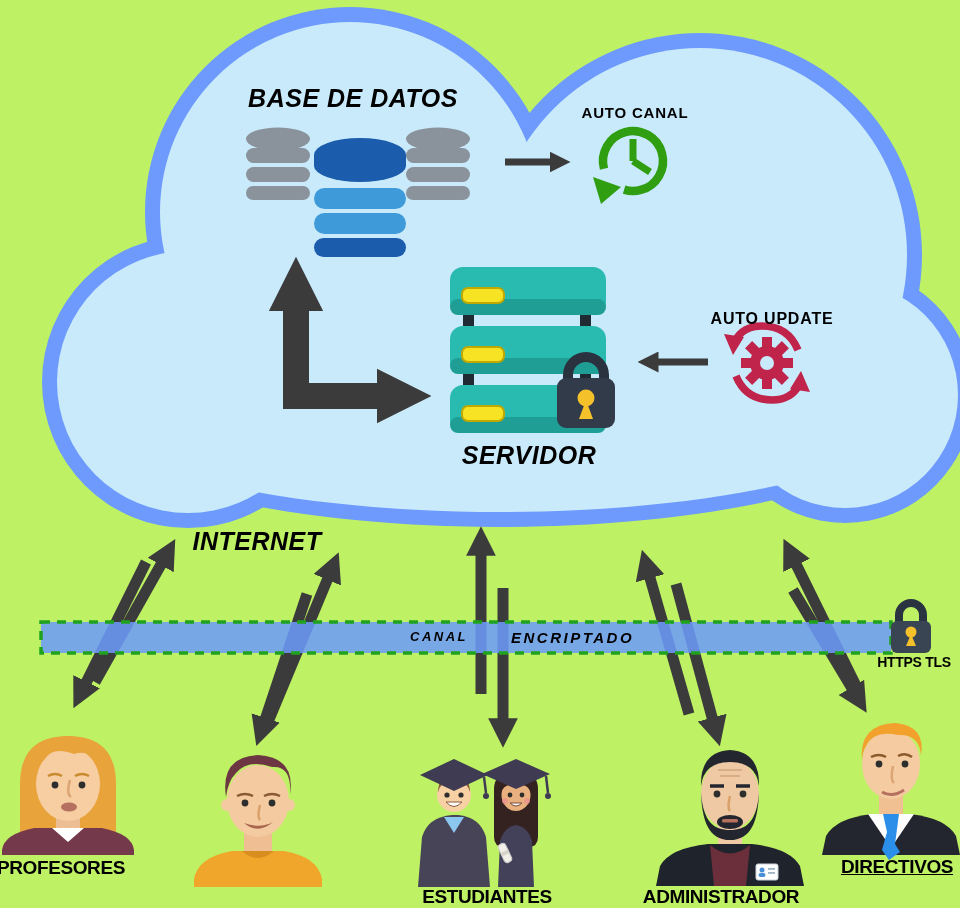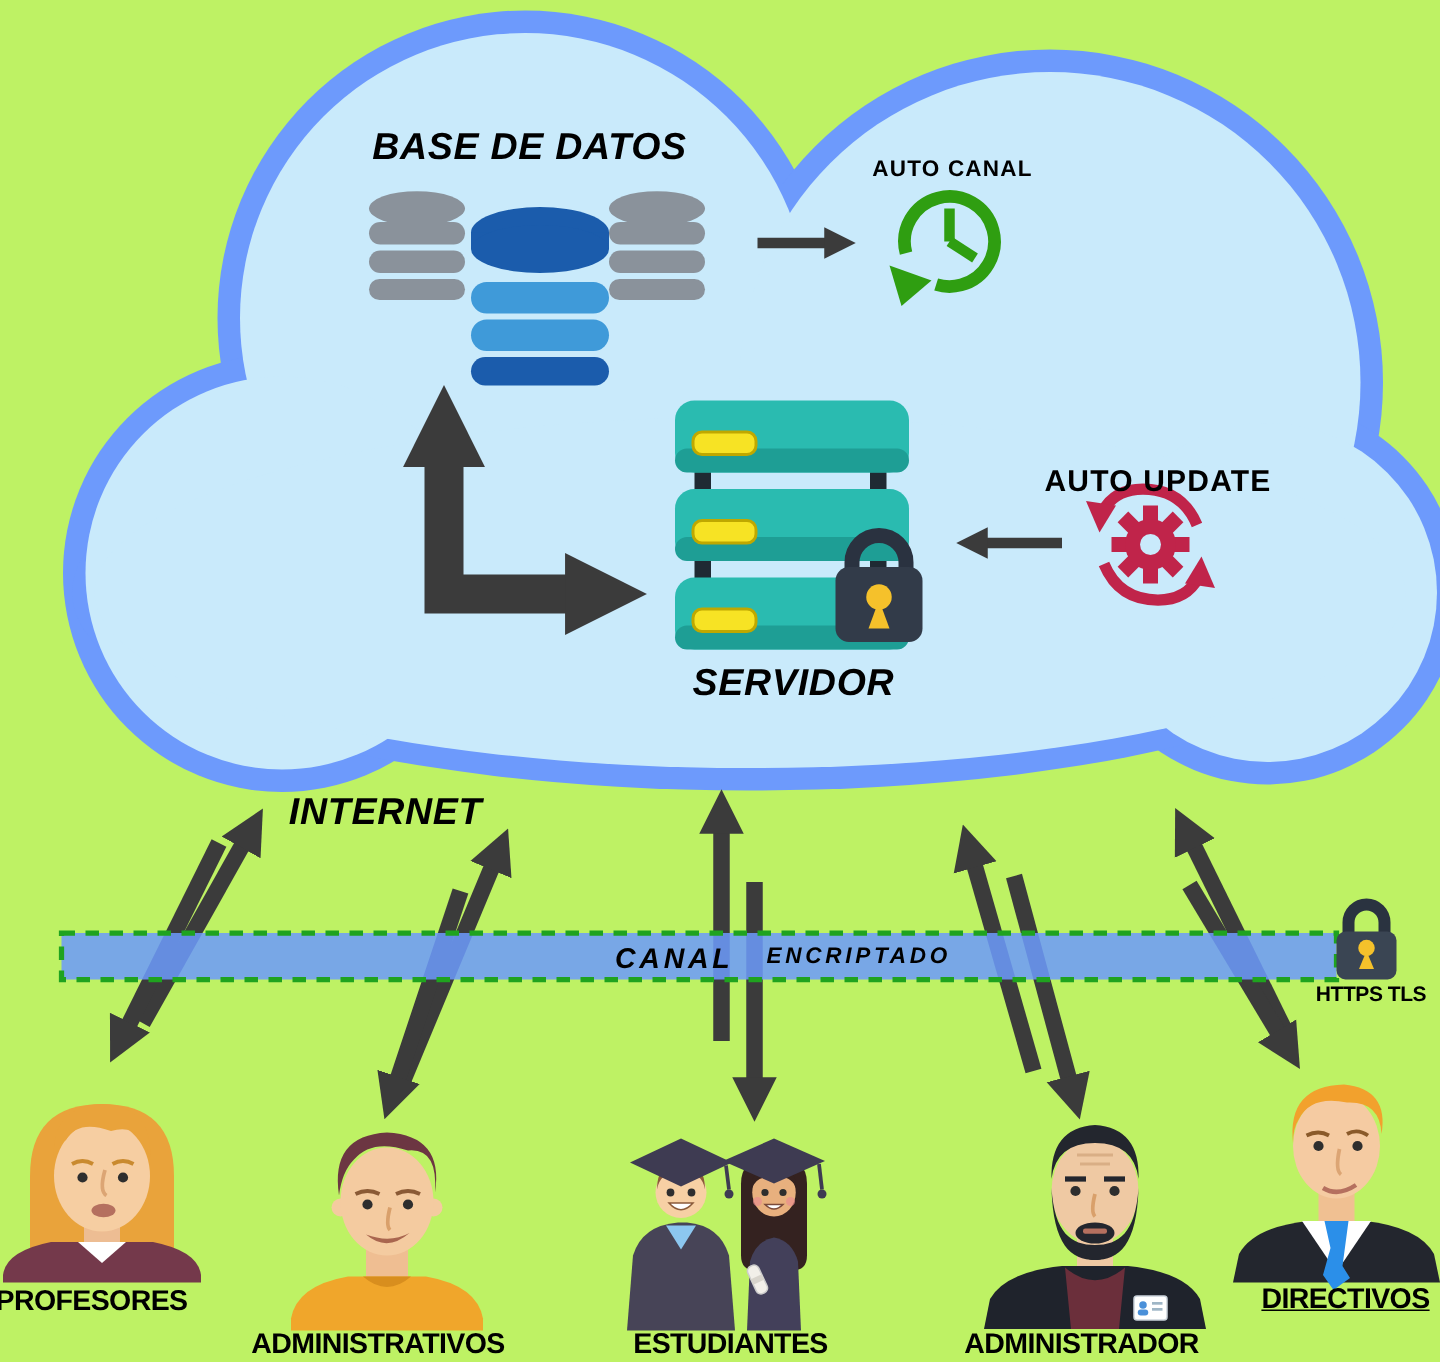--- a/index.html
+++ b/index.html
@@ -8,24 +8,24 @@
     font-family:"Liberation Sans",sans-serif;background:#bef264;
   }
   #gfx{position:absolute;left:0;top:0;}
   .lbl{
     position:absolute;font-weight:bold;color:#000;white-space:nowrap;
     transform:translateX(-50%);font-family:"Liberation Sans",sans-serif;
   }
   .it{font-style:italic;}
   .lbl-base      {left:353px;top:84px; font-size:25px;letter-spacing:.5px;}
   .lbl-backup    {left:635px;top:104px;font-size:15px;letter-spacing:.8px;}
-  .lbl-update    {left:772px;top:310px;font-size:20px;letter-spacing:.8px;}
+  .lbl-update    {left:772px;top:310px;font-size:16px;letter-spacing:.8px;}
   .lbl-servidor  {left:529px;top:441px;font-size:25px;letter-spacing:.5px;text-align:right;}
   .lbl-internet  {left:257px;top:527px;font-size:25px;letter-spacing:.5px;text-align:center;}
-  .lbl-canal     {left:410px;top:629px;font-size:19px;letter-spacing:2.5px;transform:none;}
+  .lbl-canal     {left:410px;top:629px;font-size:13px;letter-spacing:2.5px;transform:none;}
   .lbl-encript   {left:511px;top:629px;font-size:15px;letter-spacing:2.5px;transform:none;}
   .lbl-https     {left:914px;top:654px;font-size:14px;letter-spacing:-.3px;}
   .ulbl{font-size:19px;letter-spacing:-.4px;}
   .lbl-profesores      {left:61px; top:857px;}
   .lbl-administrativos {left:252px;top:886px;}
   .lbl-estudiantes     {left:487px;top:886px;}
   .lbl-administrador   {left:721px;top:886px;}
   .lbl-directivos      {left:897px;top:856px;text-decoration:underline;}
 </style>
 </head>
@@ -275,18 +275,17 @@
 <div class="lbl it lbl-base">BASE DE DATOS</div>
 <div class="lbl lbl-backup">AUTO CANAL</div>
 <div class="lbl lbl-update">AUTO UPDATE</div>
 <div class="lbl it lbl-servidor">SERVIDOR</div>
 <div class="lbl it lbl-internet">INTERNET</div>
 <div class="lbl it lbl-canal">CANAL</div>
 <div class="lbl it lbl-encript">ENCRIPTADO</div>
 <div class="lbl lbl-https">HTTPS TLS</div>
 
 <div class="lbl ulbl lbl-profesores">PROFESORES</div>
-<div class="lbl ulbl lbl-administrativos">ADMINISTRATIVOS</div>
 <div class="lbl ulbl lbl-estudiantes">ESTUDIANTES</div>
 <div class="lbl ulbl lbl-administrador">ADMINISTRADOR</div>
 <div class="lbl ulbl lbl-directivos">DIRECTIVOS</div>
 
 </div>
 
 </body></html>

